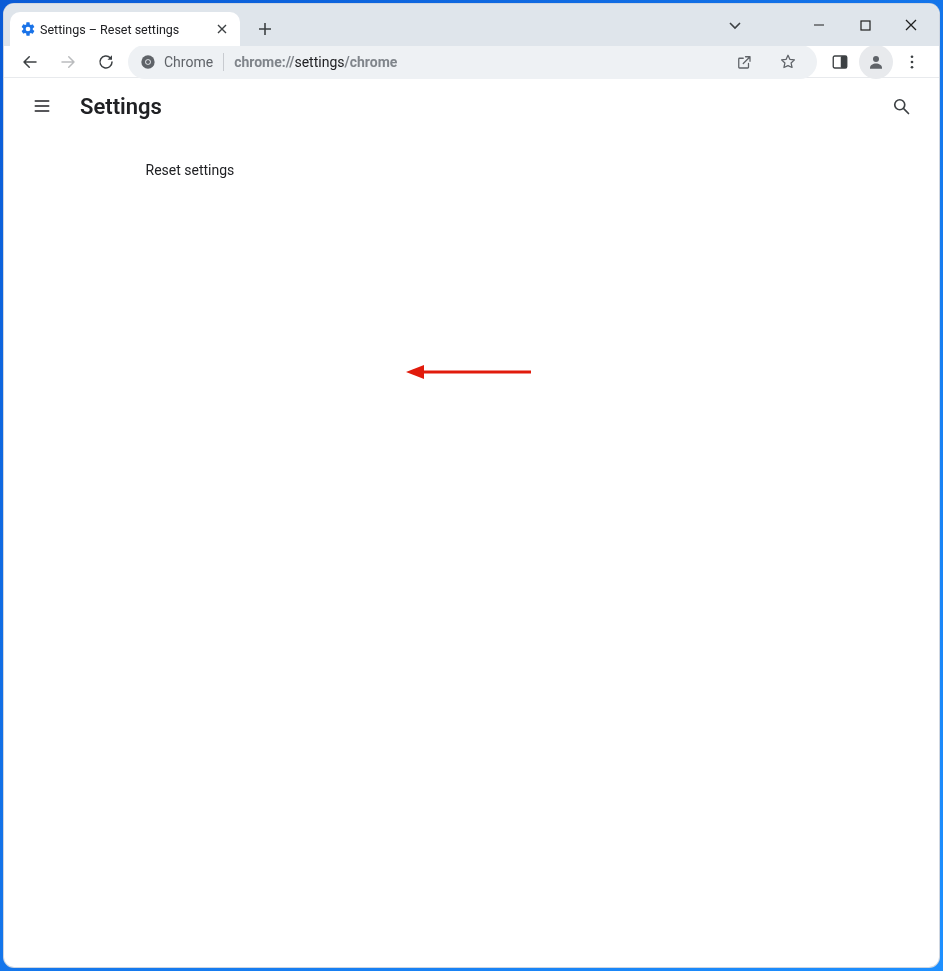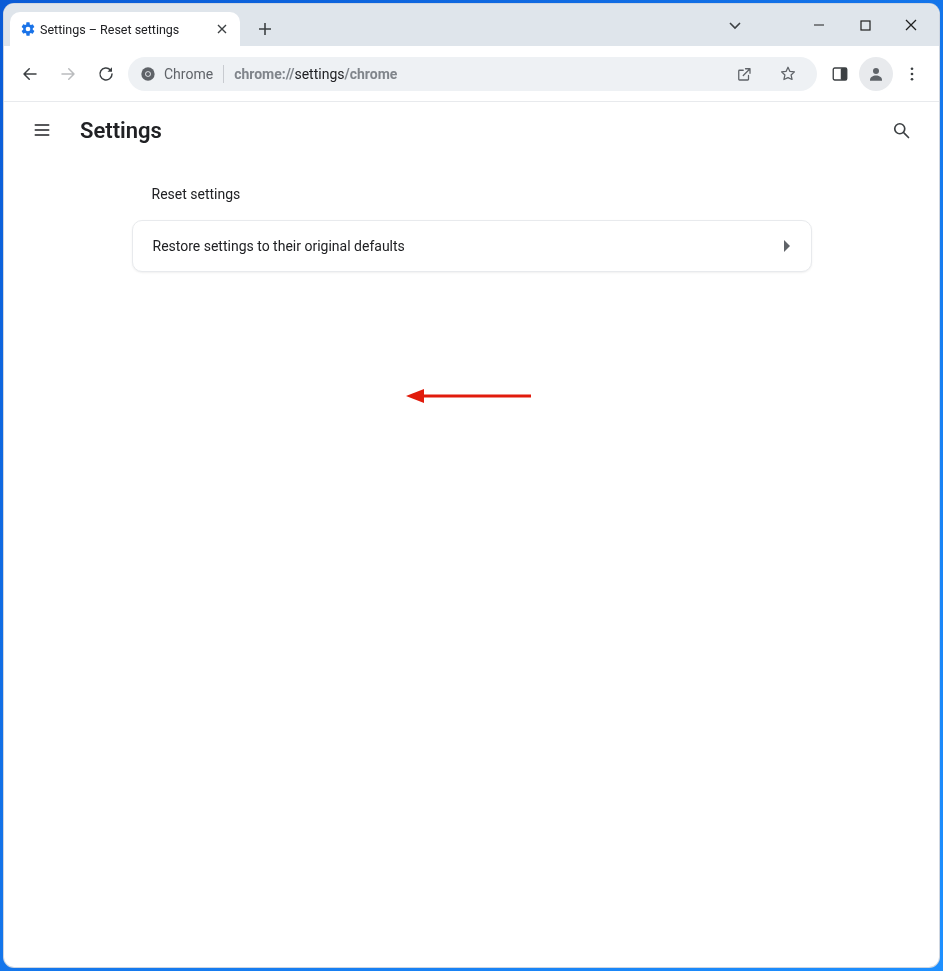--- a/index.html
+++ b/index.html
@@ -58,21 +58,21 @@
   }
   .caret-dropdown {
     position:absolute;
     right: 190px; top: 10px;
     width: 28px; height: 22px;
     display:flex; align-items:center; justify-content:center; color:#3c4043;
   }
 
   
   .toolbar {
-    height: 56px;
+    height: 32px;
     background: #fff;
     border-bottom: 1px solid #e8eaed;
     display: flex;
     align-items: center;
     padding: 0 10px;
     gap: 6px;
   }
   .nav-icon {
     width: 32px; height: 32px;
     display:flex; align-items:center; justify-content:center;
@@ -128,21 +128,21 @@
     flex:1;
     padding: 20px 0 0 0;
     display:flex;
     justify-content:center;
     position: relative;
   }
   .content-inner { width: 680px; }
   .section-head {
     font-size: 14px;
     color:#202124;
-    margin: 8px 0 18px 20px;
+    margin: 8px 0 18px 14px;
   }
   .card {
     background:#fff;
     border:1px solid #e8eaed;
     border-radius: 10px;
     box-shadow: 0 1px 2px rgba(60,64,67,0.08);
     padding: 0;
   }
   .row {
     height: 50px;
@@ -297,30 +297,20 @@
       <svg width="20" height="20" viewBox="0 0 24 24">
           <circle cx="10.5" cy="10.5" r="6" fill="none" stroke="#3c4043" stroke-width="2"></circle>
           <path stroke="#3c4043" stroke-width="2" stroke-linecap="round" d="M15.5 15.5 L21 21"></path>
         </svg>
     </div>
   </div>
 
   <div class="content">
     <div class="content-inner">
       <div class="section-head">Reset settings</div>
-      <div class="card">
-        <div class="row">
-          <span>Restore settings to their original defaults</span>
-          <span class="chev">
-            <svg width="8" height="12" viewBox="0 0 8 12">
-                <path fill="#5f6368" d="M1 0 L7 6 L1 12 z"></path>
-              </svg>
-          </span>
-        </div>
-      </div>
     </div>
 
     <div class="arrow-ann">
       <svg width="130" height="20" viewBox="0 0 130 20">
         <line x1="125" y1="10" x2="14" y2="10" stroke="#e11b0c" stroke-width="3"></line>
         <polygon points="0,10 18,3 18,17" fill="#e11b0c"></polygon>
       </svg>
     </div>
   </div>
 

